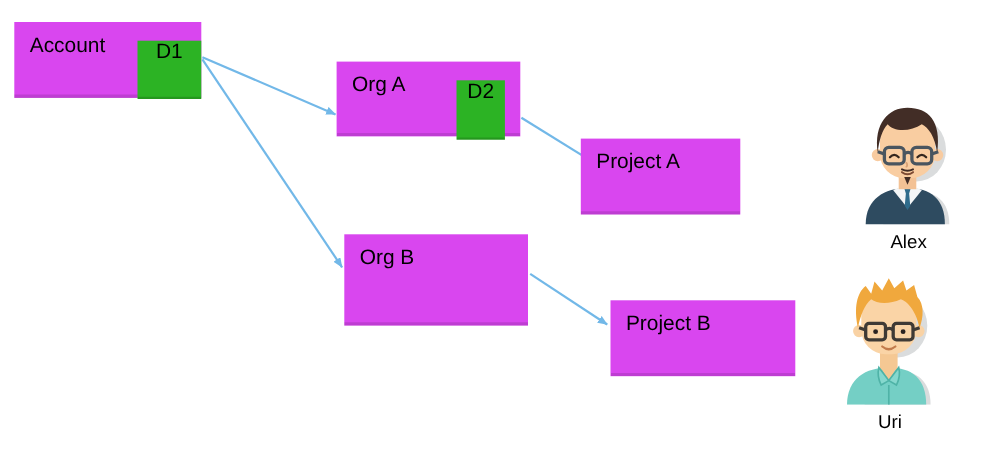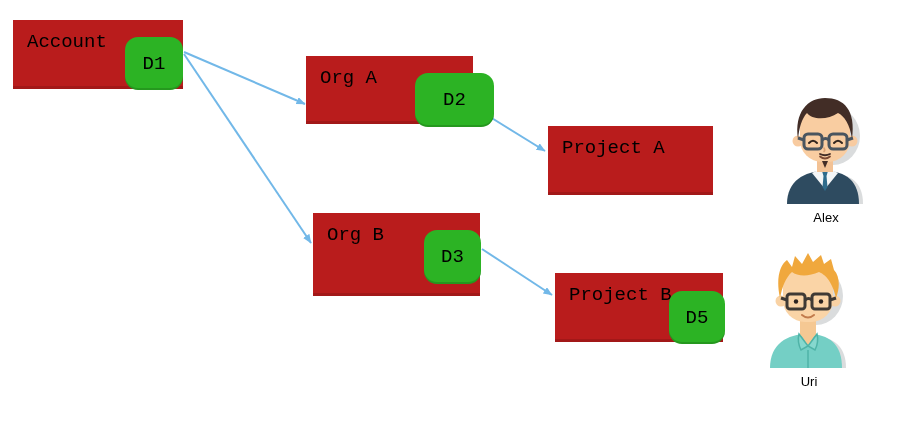--- a/index.html
+++ b/index.html
@@ -2,39 +2,38 @@
 <html><head>
 <meta charset="utf-8">
 <style>
   html,body{margin:0;padding:0;background:#fff;}
   .canvas{
     position:relative;width:904px;height:428px;background:#fff;
     font-family:"Liberation Sans",sans-serif;overflow:hidden;
   }
   .arrows{position:absolute;left:0;top:0;width:904px;height:428px;}
   .node{
-    position:absolute;background:#b91c1c;
+    position:absolute;background:#d946ef;
     box-shadow:inset 0 -3px 0 rgba(0,0,0,.12);
-    font-family:Liberation Mono, monospace;
   }
   .node-label{
     position:absolute;left:14px;top:11px;
     font-size:19px;line-height:1.2;color:#000;white-space:nowrap;
   }
   .badge{
     position:absolute;background:#2CB324;
     box-shadow:inset 0 -2px 0 rgba(0,0,0,.15);
-    display:flex;align-items:center;justify-content:center;
-    font-size:19px;color:#000;border-radius:13px;
+    display:flex;align-items:flex-start;justify-content:center;
+    font-size:19px;color:#000;
   }
   .person{
     position:absolute;margin:0;width:100px;
     display:flex;flex-direction:column;align-items:center;
   }
-  .person figcaption{font-size:13px;color:#000;margin-top:6px;}
+  .person figcaption{font-size:17px;color:#000;margin-top:6px;}
 </style>
 </head>
 <body>
 
 <div class="canvas">
 
   <svg class="arrows" width="904" height="428" viewBox="0 0 904 428">
     <defs>
       <marker id="ah" markerUnits="userSpaceOnUse" markerWidth="11" markerHeight="9" refX="8.5" refY="3.75" orient="auto">
         <path d="M0,0 L9,3.75 L0,7.5 Z" fill="#72B8E8"></path>
@@ -48,41 +47,35 @@
 
   <div class="node" style="left:13px;top:20px;width:170px;height:69px">
     <span class="node-label">Account</span>
     <div class="badge" style="left:112px;top:17px;width:58px;height:53px">
       <span>D1</span>
     </div>
   </div>
 
   <div class="node" style="left:306px;top:56px;width:167px;height:68px">
     <span class="node-label">Org A</span>
-    <div class="badge" style="left:109px;top:17px;width:79px;height:54px">
+    <div class="badge" style="left:109px;top:17px;width:44px;height:54px">
       <span>D2</span>
     </div>
   </div>
 
   <div class="node" style="left:313px;top:213px;width:167px;height:83px">
     <span class="node-label">Org B</span>
-    <div class="badge" style="left:111px;top:17px;width:57px;height:54px">
-      <span>D3</span>
-    </div>
   </div>
 
-  <div class="node" style="left:548px;top:126px;width:165px;height:69px">
+  <div class="node" style="left:528px;top:126px;width:145px;height:69px">
     <span class="node-label">Project A</span>
   </div>
 
   <div class="node" style="left:555px;top:273px;width:168px;height:69px">
     <span class="node-label">Project B</span>
-    <div class="badge" style="left:114px;top:18px;width:56px;height:53px">
-      <span>D5</span>
-    </div>
   </div>
 
   <figure class="person" style="left:776px;top:92px">
     <svg width="96" height="112" viewBox="0 0 96 112">
       <g fill="#DADCDD">
         <ellipse cx="55" cy="44" rx="27" ry="29"></ellipse>
         <path d="M25,112 C25,90 38,82 55,82 C72,82 85,90 85,112 Z"></path>
       </g>
       <path fill="#2E4B60" d="M9,112 C9,89 26,79 47,79 C68,79 81,89 81,112 Z"></path>
       <path fill="#F4F6F7" d="M34,81 L47,97 L60,81 C56,78.5 52,77.5 47,77.5 C42,77.5 38,78.5 34,81 Z"></path>

